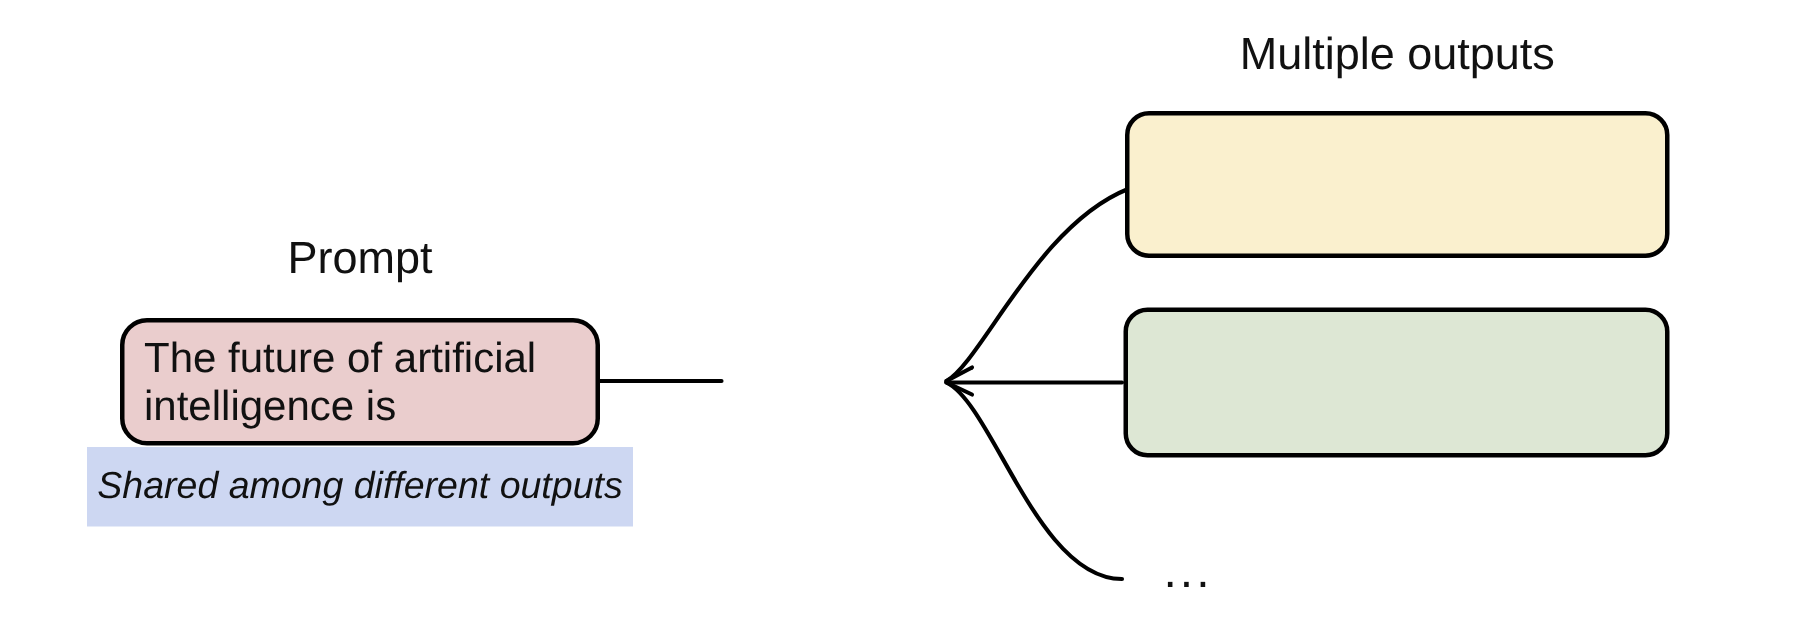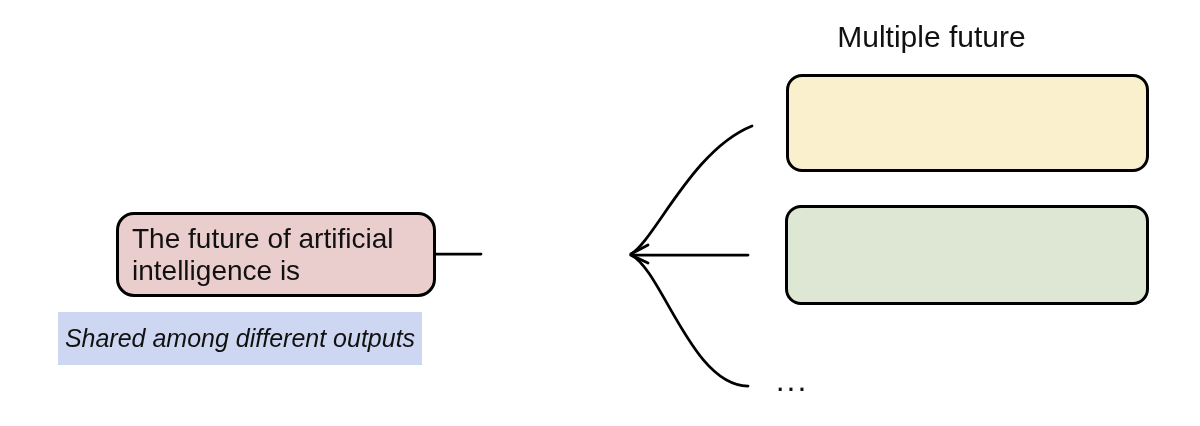--- a/index.html
+++ b/index.html
@@ -41,35 +41,34 @@
     line-height:36px;
     text-align:center;
     color:var(--text);
     white-space:nowrap;
   }
   .prompt-label{ left:80px; top:155px; width:320px; }
   .outputs-label{ left:750px; top:19px; width:363px; }
   .box{
     position:absolute;
     border:3px solid var(--stroke);
-    margin-left:36px;
   }
   .prompt-box{
     left:80px; top:212px;
     width:320px; height:85px;
     border-radius:18px;
     background:var(--prompt-fill);
     display:flex; align-items:center;
     padding:6px 13px;
     font-size:28px;
     line-height:32px;
   }
   .caption{
     position:absolute;
-    left:58px; top:312px;
+    left:58px; top:298px;
     width:364px; height:53px;
     background:var(--caption-fill);
     font-style:italic;
     font-size:25px;
     line-height:53px;
     text-align:center;
     white-space:nowrap;
   }
   .llm-box{
     left:482px; top:199px;
@@ -106,29 +105,30 @@
 
   <svg class="connectors" viewBox="0 0 1200 426" xmlns="http://www.w3.org/2000/svg" aria-hidden="true">
     <path d="M400,254 L481,254"></path>
     <path d="M631,254 L648,245"></path>
     <path d="M631,255 L648,263"></path>
     <path d="M631,254 C655,240 692,150 752,126"></path>
     <path d="M631,255 L748,255"></path>
     <path d="M631,255 C662,270 692,386 748,386"></path>
   </svg>
 
+  <div class="label prompt-label">Prompt</div>
 
   <div class="box prompt-box">
     <span>The future of artificial intelligence is</span>
   </div>
 
   <div class="caption">Shared among different outputs</div>
 
 
-  <div class="label outputs-label">Multiple future</div>
+  <div class="label outputs-label">Multiple outputs</div>
 
   <div class="box output-box output-box-1"></div>
 
   <div class="box output-box output-box-2"></div>
 
   <div class="ellipsis">...</div>
 
 </div>
 
 </body></html>

